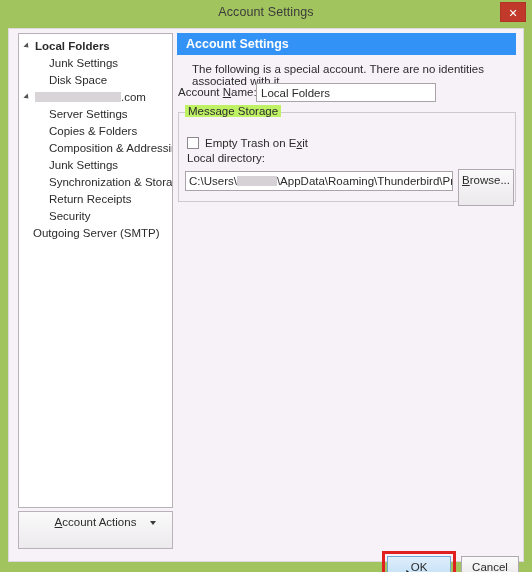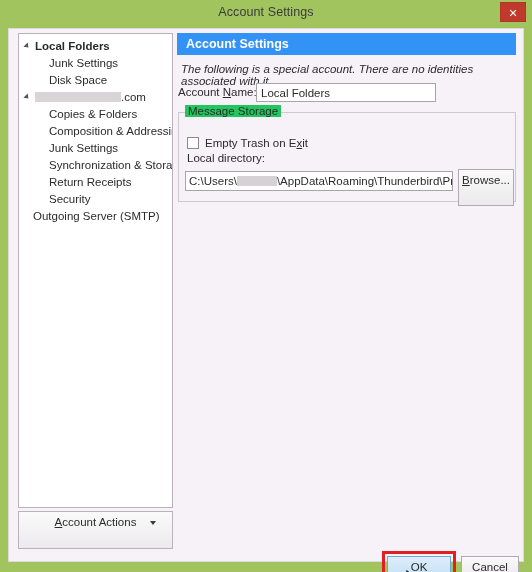--- a/index.html
+++ b/index.html
@@ -154,26 +154,25 @@
     background: #3292f5;
     color: #ffffff;
     font-size: 12.5px;
     font-weight: bold;
     line-height: 22px;
     padding-left: 9px;
     box-sizing: border-box;
   }
   #description {
     position: absolute;
-    left: 4px;
+    left: 15px;
     top: 30px;
     width: 338px;
     font-size: 11.5px;
     color: #2b2b2b;
-    font-style: italic;
   }
   #account-name-label {
     position: absolute;
     left: 1px;
     top: 53px;
     font-size: 11.5px;
     color: #2b2b2b;
   }
   #account-name-input {
     position: absolute;
@@ -197,21 +196,21 @@
     top: 79px;
     width: 338px;
     height: 90px;
     border: 1px solid #cfc9cf;
     box-sizing: border-box;
   }
   #message-storage-legend {
     position: absolute;
     left: 8px;
     top: 72px;
-    background: #22c55e;
+    background: #bef264;
     padding: 0 3px;
     font-size: 11.5px;
     color: #2b2b2b;
   }
   #empty-trash-row {
     position: absolute;
     left: 10px;
     top: 104px;
     font-size: 11.5px;
     color: #2b2b2b;
@@ -337,20 +336,21 @@
 
   <div id="dialog">
 
     <div id="tree-panel">
       <div id="tree-spacer"></div>
       <div id="tree-list">
           <div class="tree-item lvl0 bold"><span class="twisty"></span><span>Local Folders</span></div>
           <div class="tree-item lvl1"><span>Junk Settings</span></div>
           <div class="tree-item lvl1"><span>Disk Space</span></div>
           <div class="tree-item lvl0" style="padding-left: 16px;"><span class="twisty"></span><span class="redacted"></span><span>.com</span></div>
+          <div class="tree-item lvl1"><span>Server Settings</span></div>
           <div class="tree-item lvl1"><span>Copies &amp; Folders</span></div>
           <div class="tree-item lvl1"><span>Composition &amp; Addressing</span></div>
           <div class="tree-item lvl1"><span>Junk Settings</span></div>
           <div class="tree-item lvl1"><span>Synchronization &amp; Storage</span></div>
           <div class="tree-item lvl1"><span>Return Receipts</span></div>
           <div class="tree-item lvl1"><span>Security</span></div>
           <div class="tree-item lvl0" style="padding-left: 14px;"><span>Outgoing Server (SMTP)</span></div>
         </div>
     </div>
 

